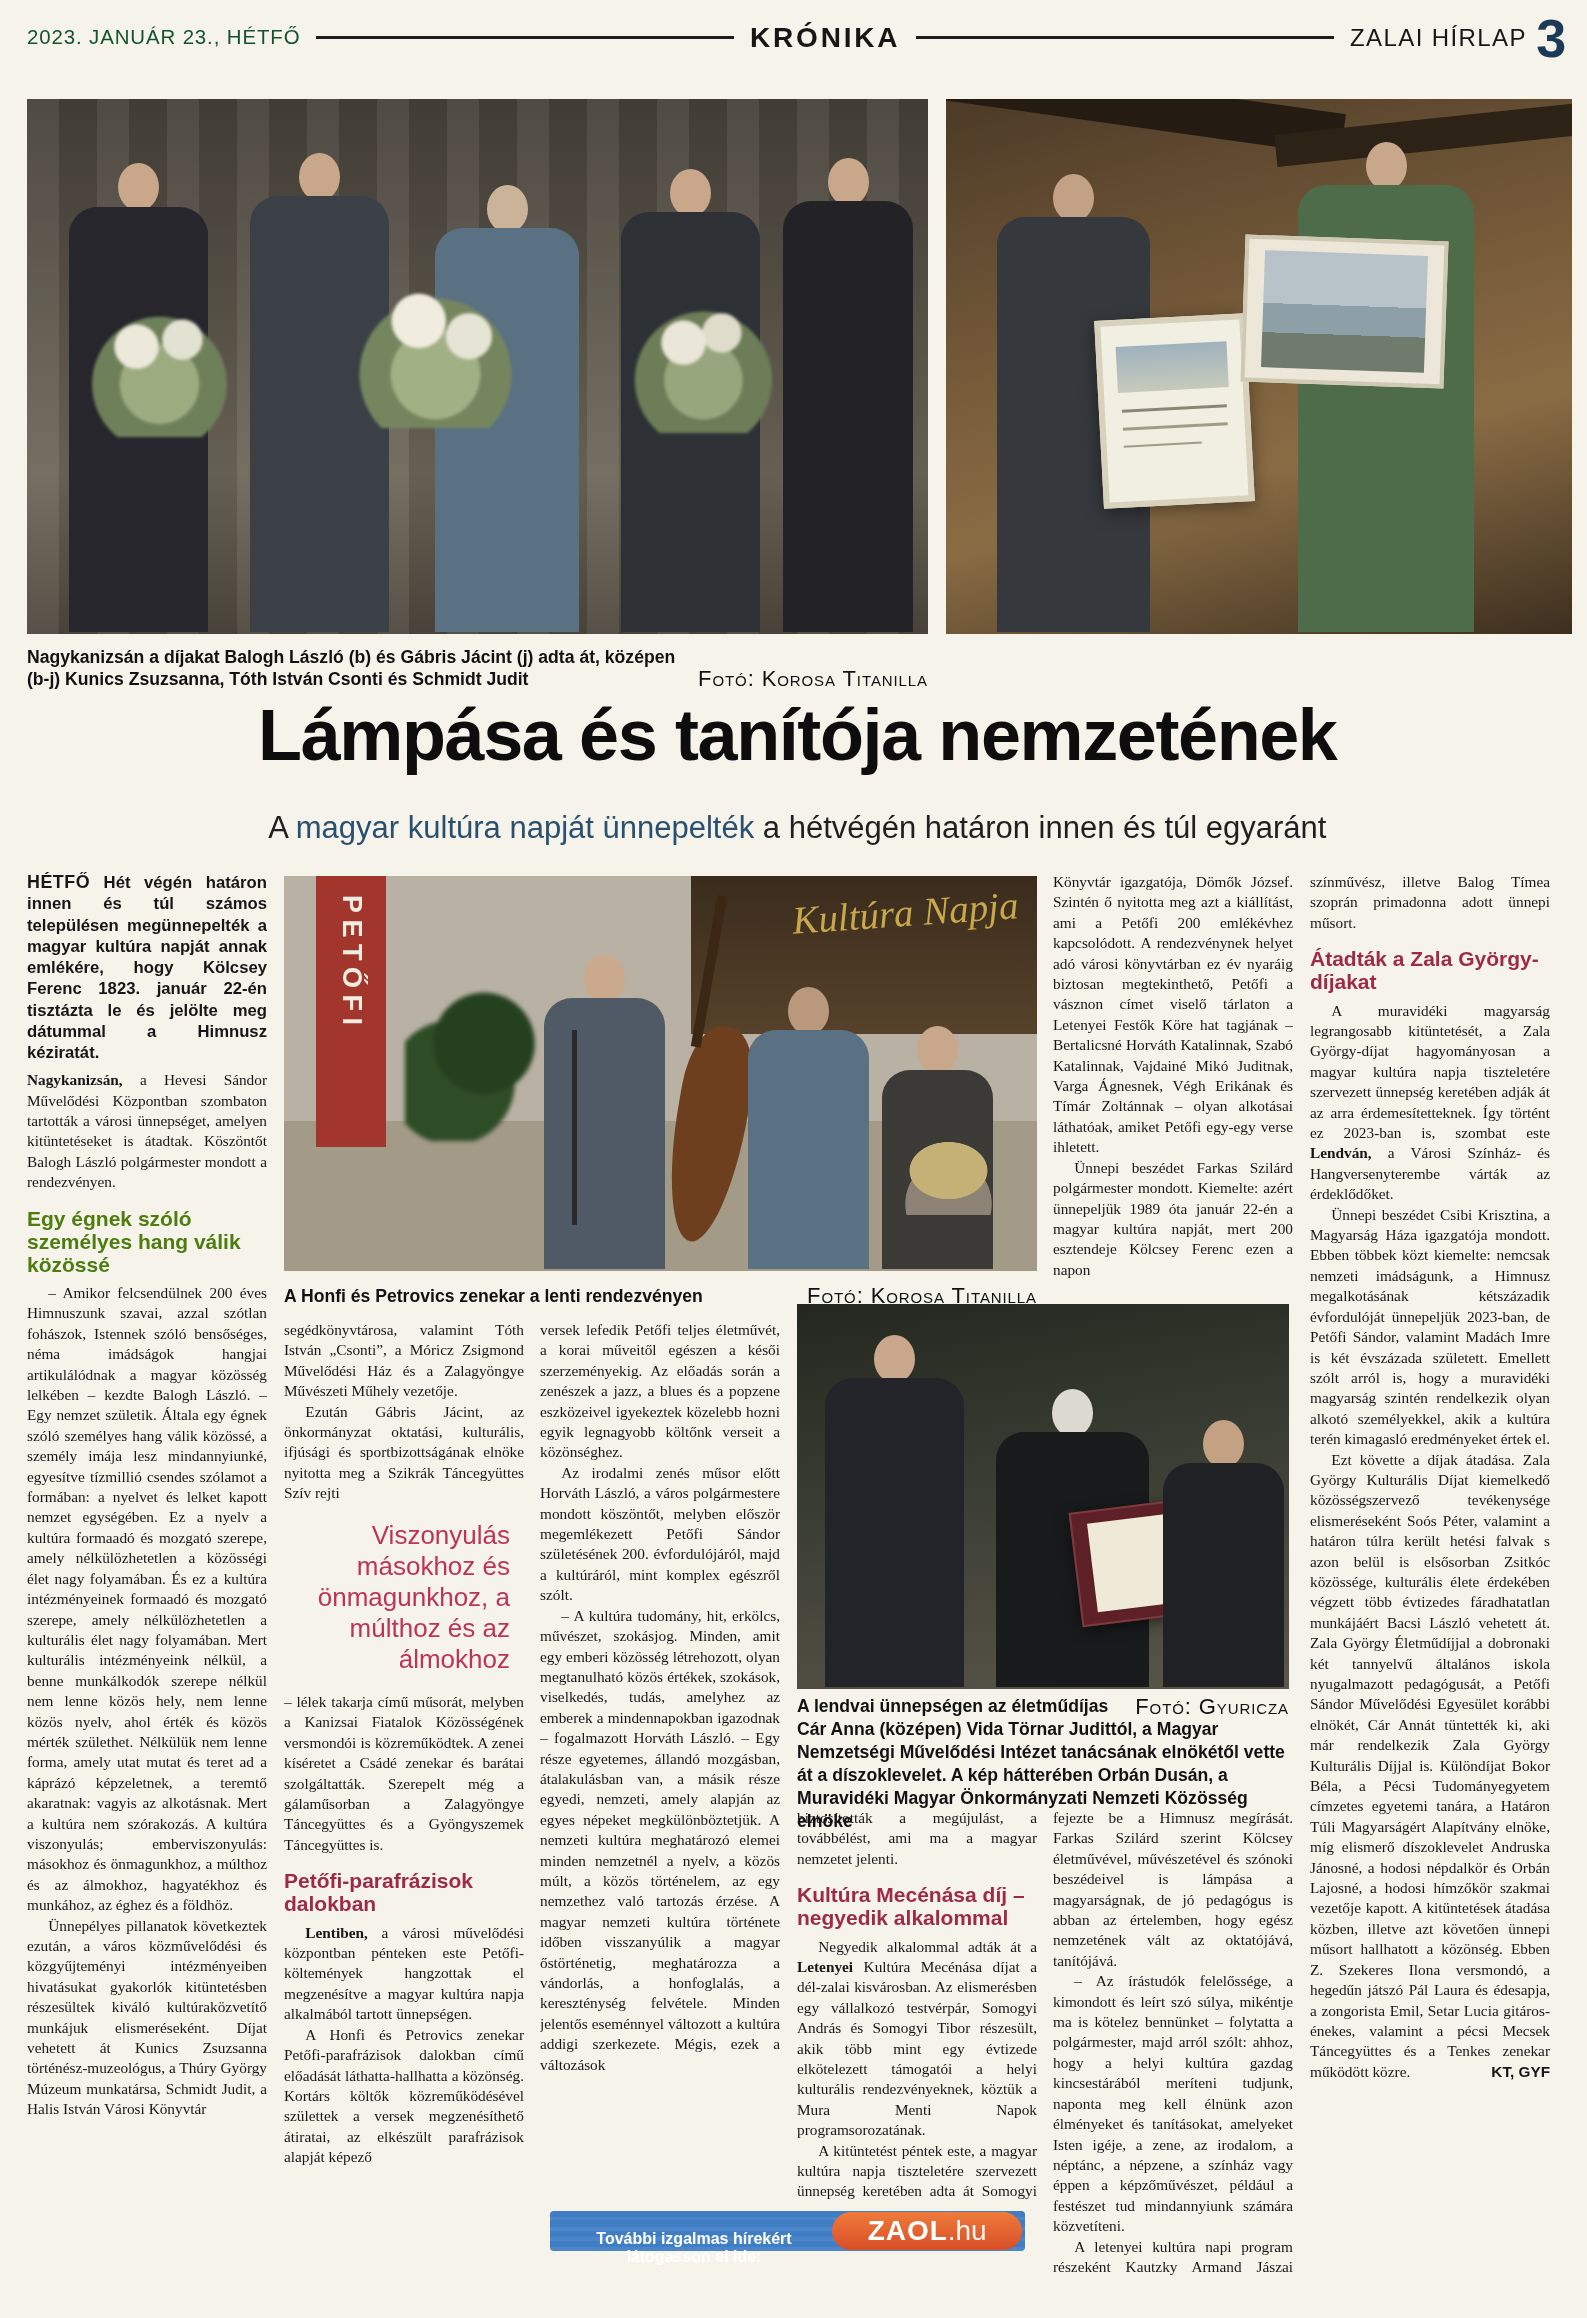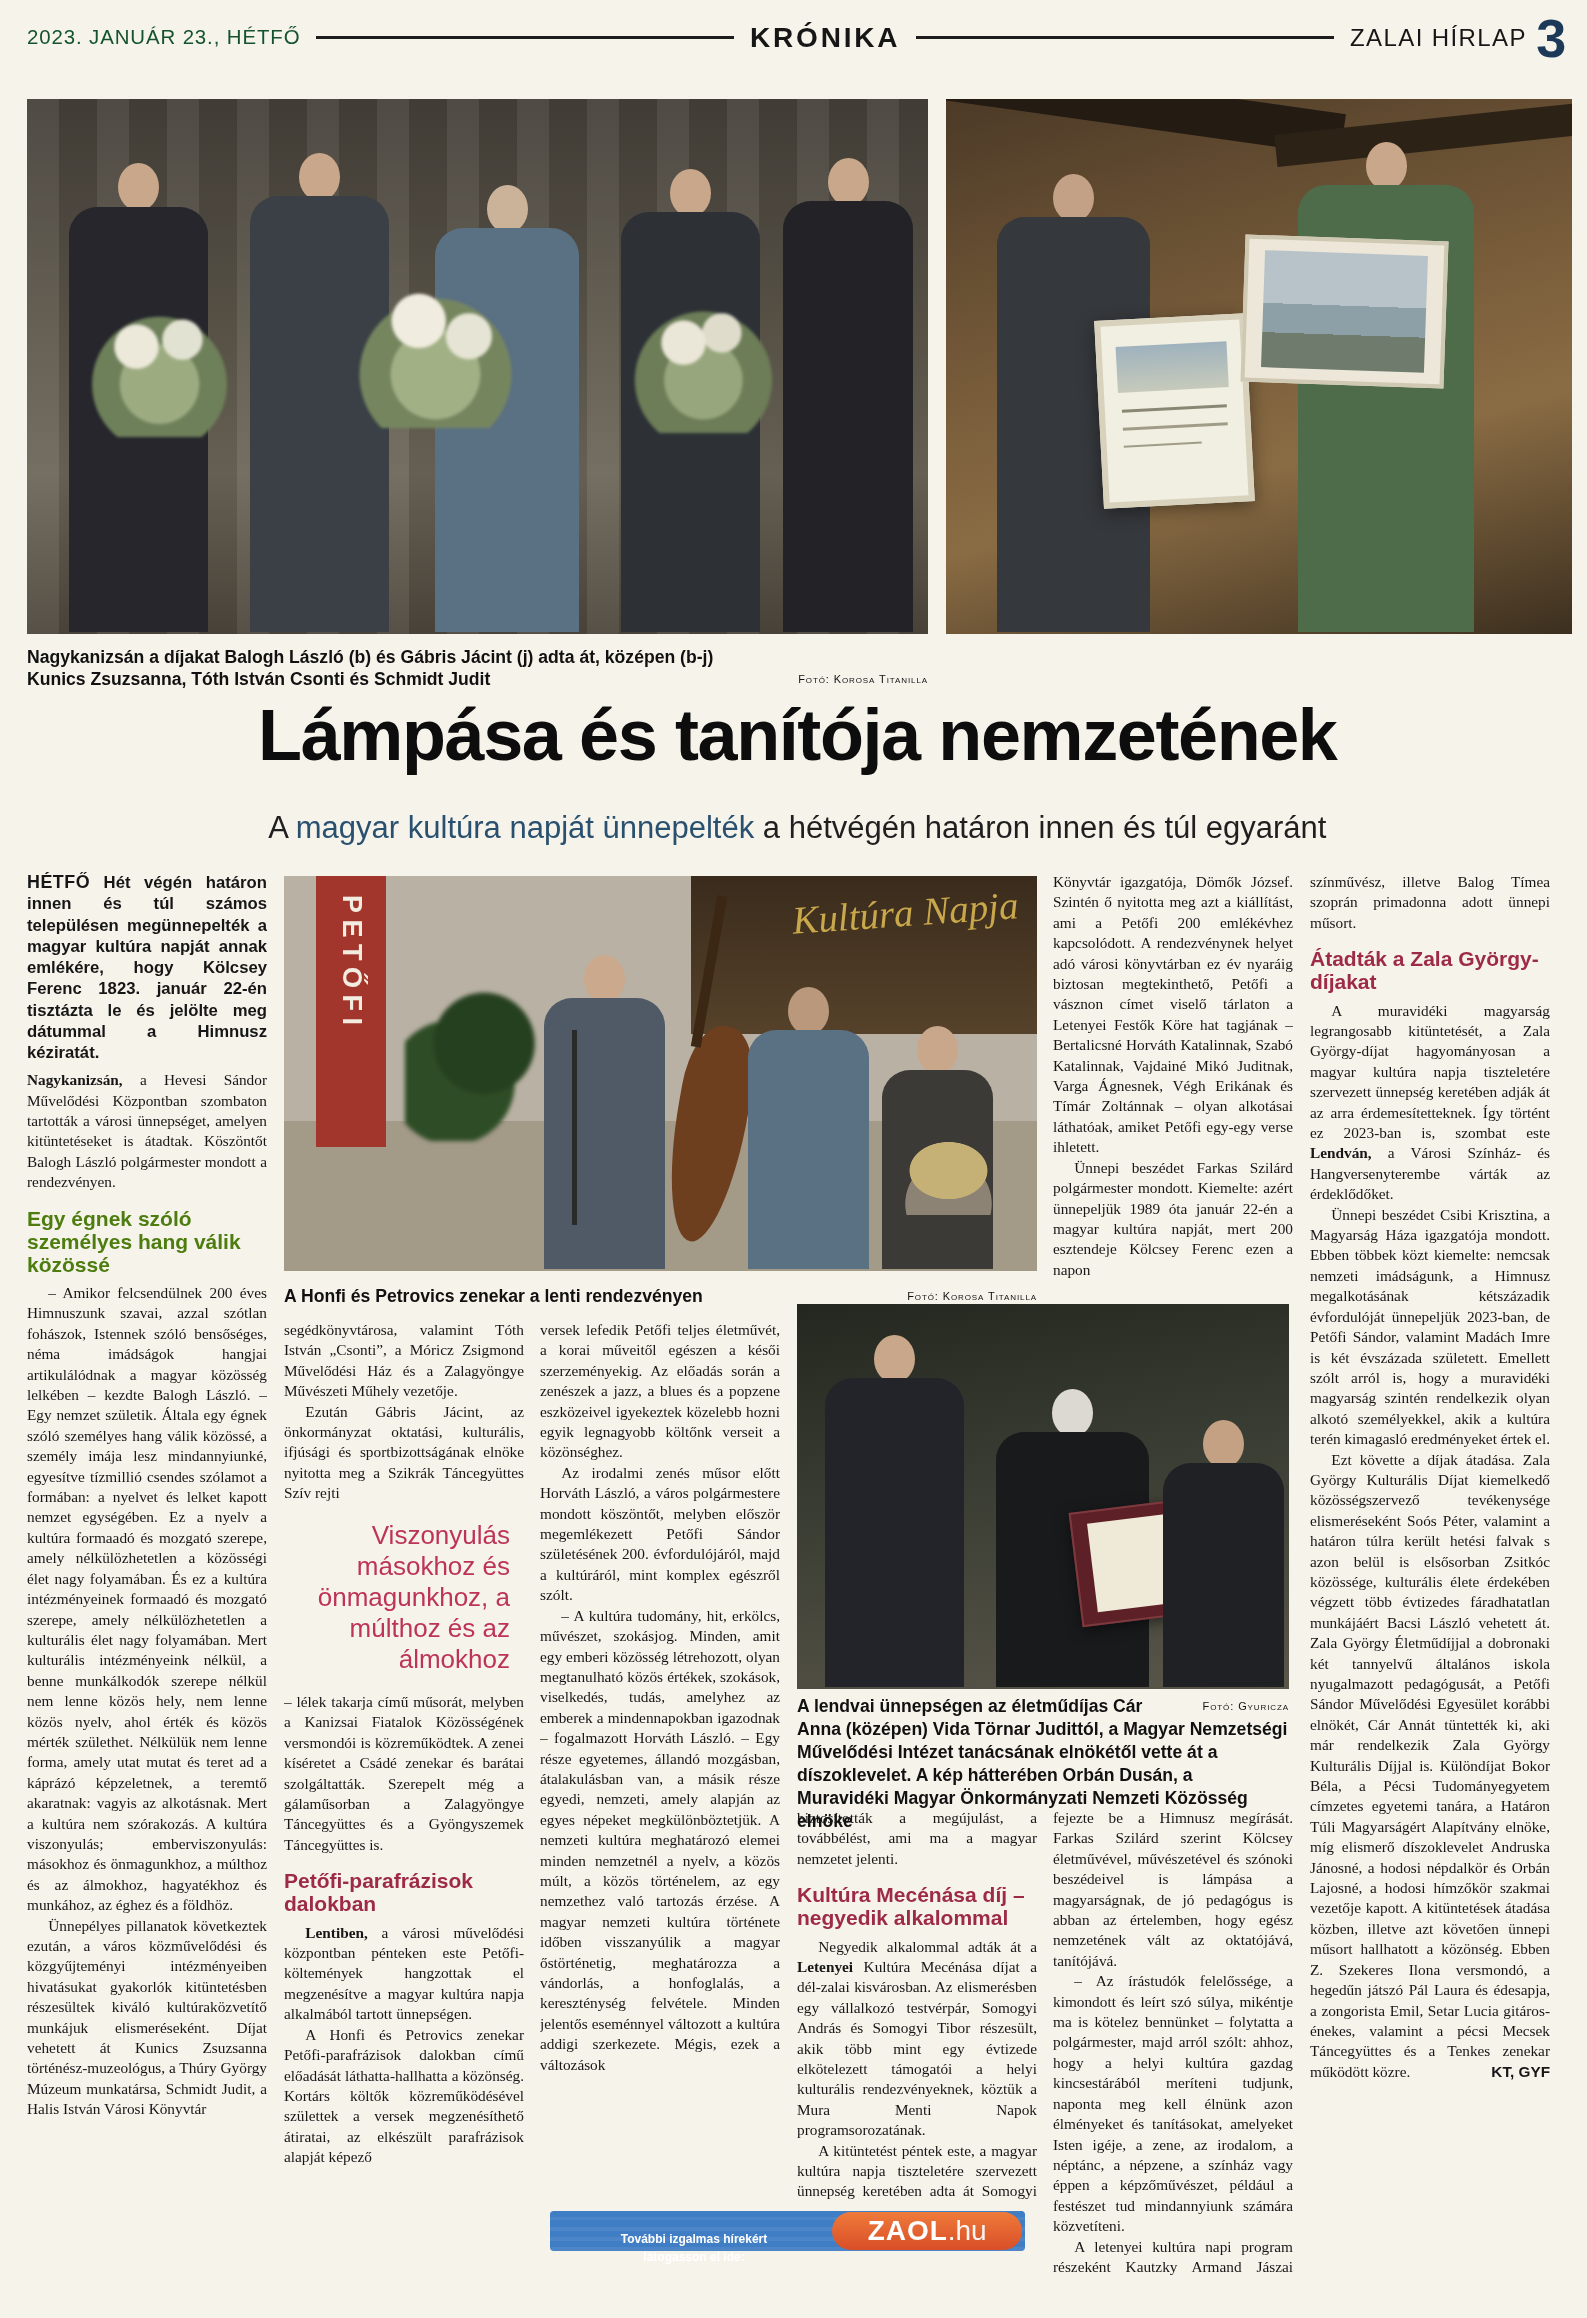--- a/index.html
+++ b/index.html
@@ -16,21 +16,21 @@
   
   .photo{position:absolute;overflow:hidden;background:#5a5347;}
   .photo .fill{position:absolute;inset:0;}
   .person{position:absolute;bottom:0;}
   .person .head{width:41px;height:48px;border-radius:50%;background:#c9a78a;margin:0 auto;}
   .person .torso{width:100%;height:calc(100% - 45px);border-radius:28px 28px 0 0;margin-top:-4.6px;background:#2e2e34;}
   .bouquet{position:absolute;filter:blur(1.4px);}
   .caption{position:absolute;display:flex;justify-content:space-between;align-items:flex-end;
            font-family:"Liberation Sans",sans-serif;font-weight:bold;font-size:17.6px;line-height:22px;color:#111;}
   .credit{font-family:"Liberation Sans",sans-serif;font-weight:400;font-variant:small-caps;
-          letter-spacing:0.9px;font-size:11px;white-space:nowrap;padding-left:12px;}
+          letter-spacing:0.9px;font-size:22px;white-space:nowrap;padding-left:12px;}
   
   .headline{position:absolute;left:27px;right:20.4px;top:698px;text-align:center;
             font-family:"Liberation Sans",sans-serif;font-weight:bold;font-size:72px;line-height:1.05;
             letter-spacing:-1.4px;color:#0d0d0d;}
   .subhead-line{position:absolute;left:27px;right:20.4px;top:811px;text-align:center;
             font-family:"Liberation Sans",sans-serif;font-size:31px;line-height:1.1;color:#1f1f1f;}
   
   .col{position:absolute;width:240px;overflow:hidden;text-align:justify;font-size:15.3px;line-height:20.4px;}
   .col .para{text-indent:21.3px;}
   .col .para.noind{text-indent:0;}
@@ -43,21 +43,21 @@
   .sig{font-family:Liberation Sans, sans-serif;font-weight:bold;float:right;}
   .cap-inline{position:absolute;font-family:"Liberation Sans",sans-serif;font-weight:bold;
               font-size:17.6px;line-height:23px;color:#111;text-align:left;}
   .cap-inline .credit{float:right;padding-left:16px;}
   
   .banner{position:absolute;left:550px;top:2211px;width:475px;height:40px;border-radius:2.8px;
           display:flex;align-items:center;}
   .banner .blue-part{position:absolute;inset:0;border-radius:3.7px;}
   .banner .msg{position:absolute;left:14px;top:0;bottom:0;width:260px;display:flex;flex-direction:column;
                justify-content:center;text-align:center;color:#fff;font-family:"Liberation Sans",sans-serif;
-               font-weight:bold;font-size:12px;line-height:18.5px;margin-top:34px;}
+               font-weight:bold;font-size:16px;line-height:18.5px;margin-top:34px;}
   .banner .pill{position:absolute;right:2.8px;top:1.4px;bottom:1.4px;width:190px;border-radius:20.4px;
                 display:flex;align-items:center;justify-content:center;color:#fff;
                 font-family:"Liberation Sans",sans-serif;font-size:28px;}
   .banner .pill .zaol{font-weight:bold;letter-spacing:0.9px;}
   .banner .pill .hu{font-weight:normal;opacity:.95;}
 </style>
 </head>
 <body>
 
 <div class="page">

